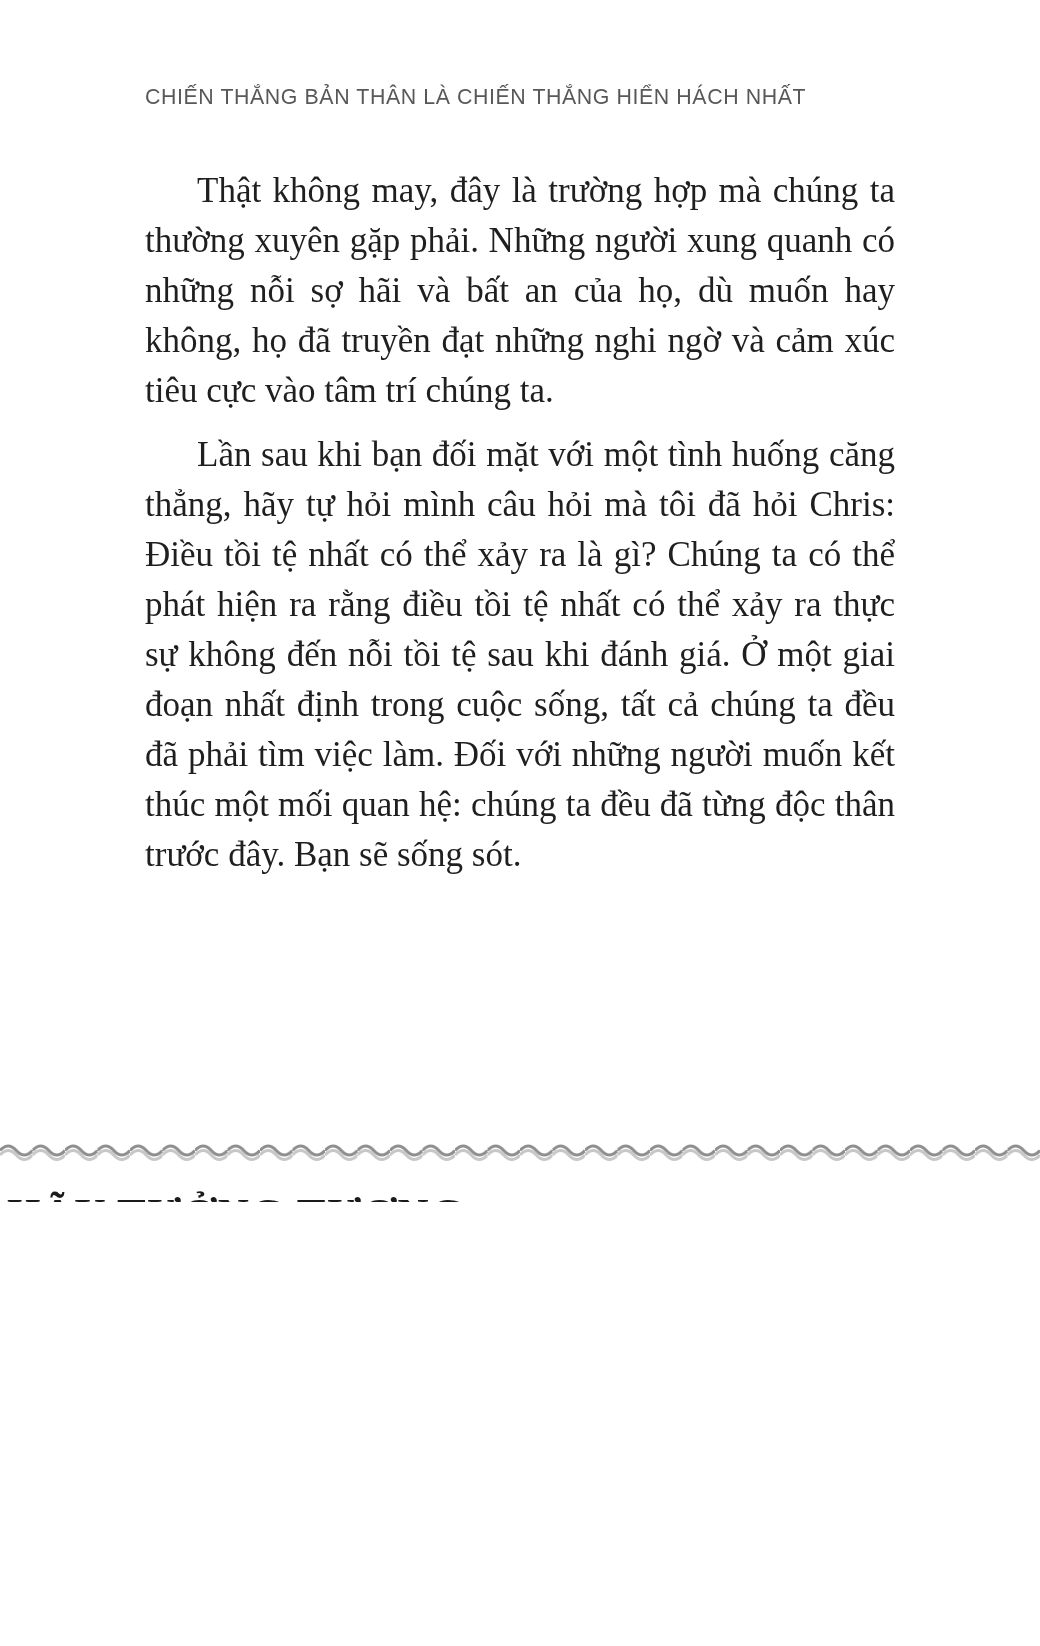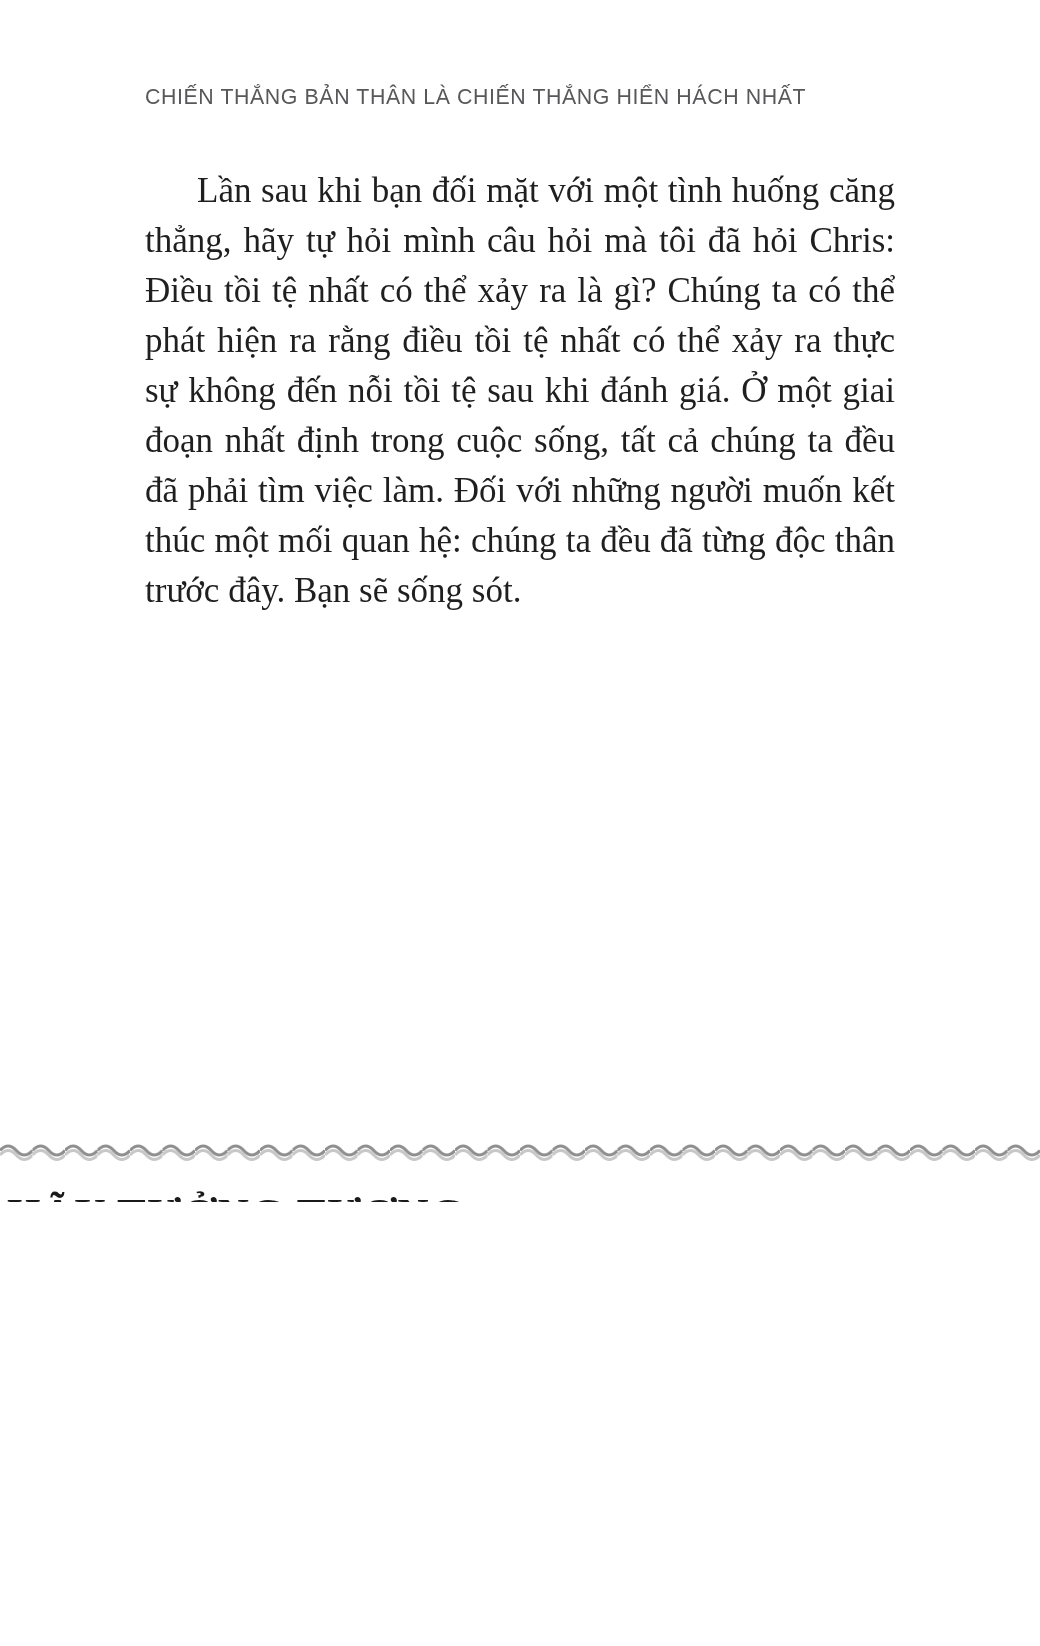--- a/index.html
+++ b/index.html
@@ -119,20 +119,21 @@
   }
 </style>
 </head>
 <body>
 
 <div class="page">
 
   <div class="running-head">CHIẾN THẮNG BẢN THÂN LÀ CHIẾN THẮNG HIỂN HÁCH NHẤT</div>
 
   <main class="body-block main-block">
+    <p class="indent">Thật không may, đây là trường hợp mà chúng ta thường xuyên gặp phải. Những người xung quanh có những nỗi sợ hãi và bất an của họ, dù muốn hay không, họ đã truyền đạt những nghi ngờ và cảm xúc tiêu cực vào tâm trí chúng ta.</p>
     <p class="indent">Lần sau khi bạn đối mặt với một tình huống căng thẳng, hãy tự hỏi mình câu hỏi mà tôi đã hỏi Chris: Điều tồi tệ nhất có thể xảy ra là gì? Chúng ta có thể phát hiện ra rằng điều tồi tệ nhất có thể xảy ra thực sự không đến nỗi tồi tệ sau khi đánh giá. Ở một giai đoạn nhất định trong cuộc sống, tất cả chúng ta đều đã phải tìm việc làm. Đối với những người muốn kết thúc một mối quan hệ: chúng ta đều đã từng độc thân trước đây. Bạn sẽ sống sót.</p>
   </main>
 
   <svg class="wavy-divider" viewBox="0 0 1040 24" preserveAspectRatio="none" aria-hidden="true">
     <defs>
       <pattern id="wavepat" x="0" y="0" width="32.5" height="24" patternUnits="userSpaceOnUse">
         <path class="wave-dark" d="M0 10.5 Q 8.1 1.5, 16.25 10.5 T 32.5 10.5" fill="none" stroke-width="3.2"></path>
         <path class="wave-light" d="M0 15 Q 8.1 6, 16.25 15 T 32.5 15" fill="none" stroke-width="3.2"></path>
       </pattern>
     </defs>

